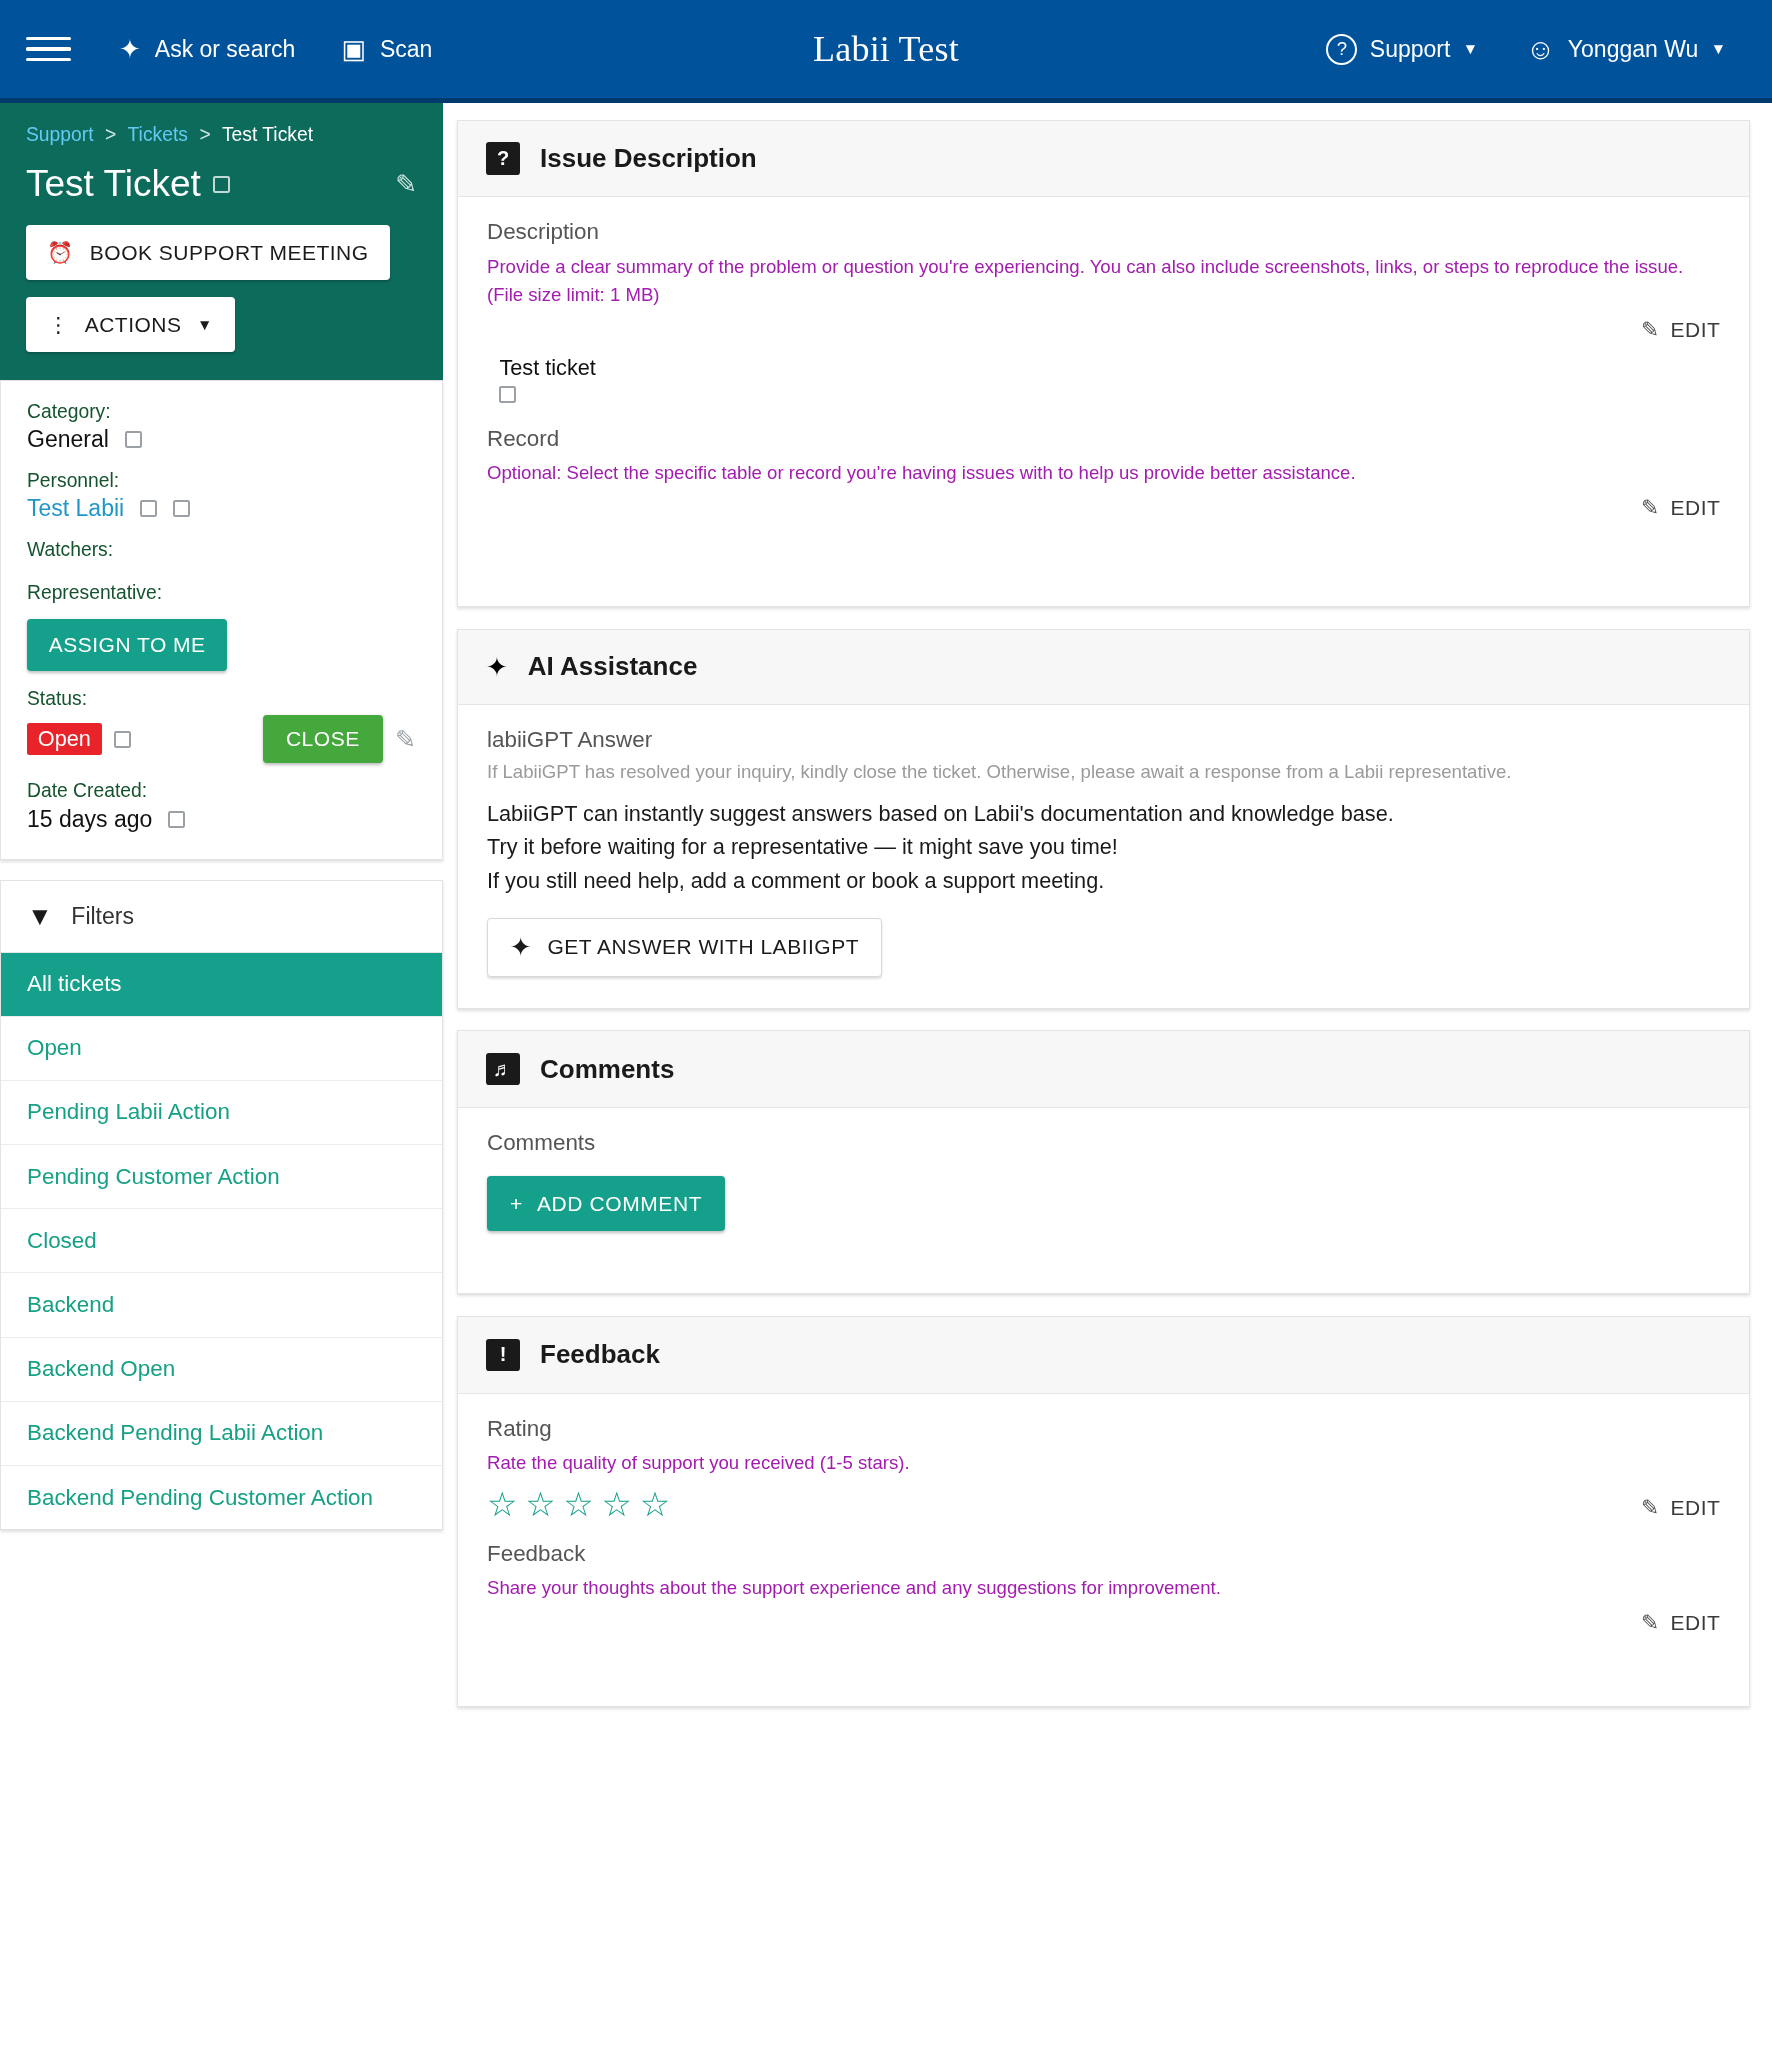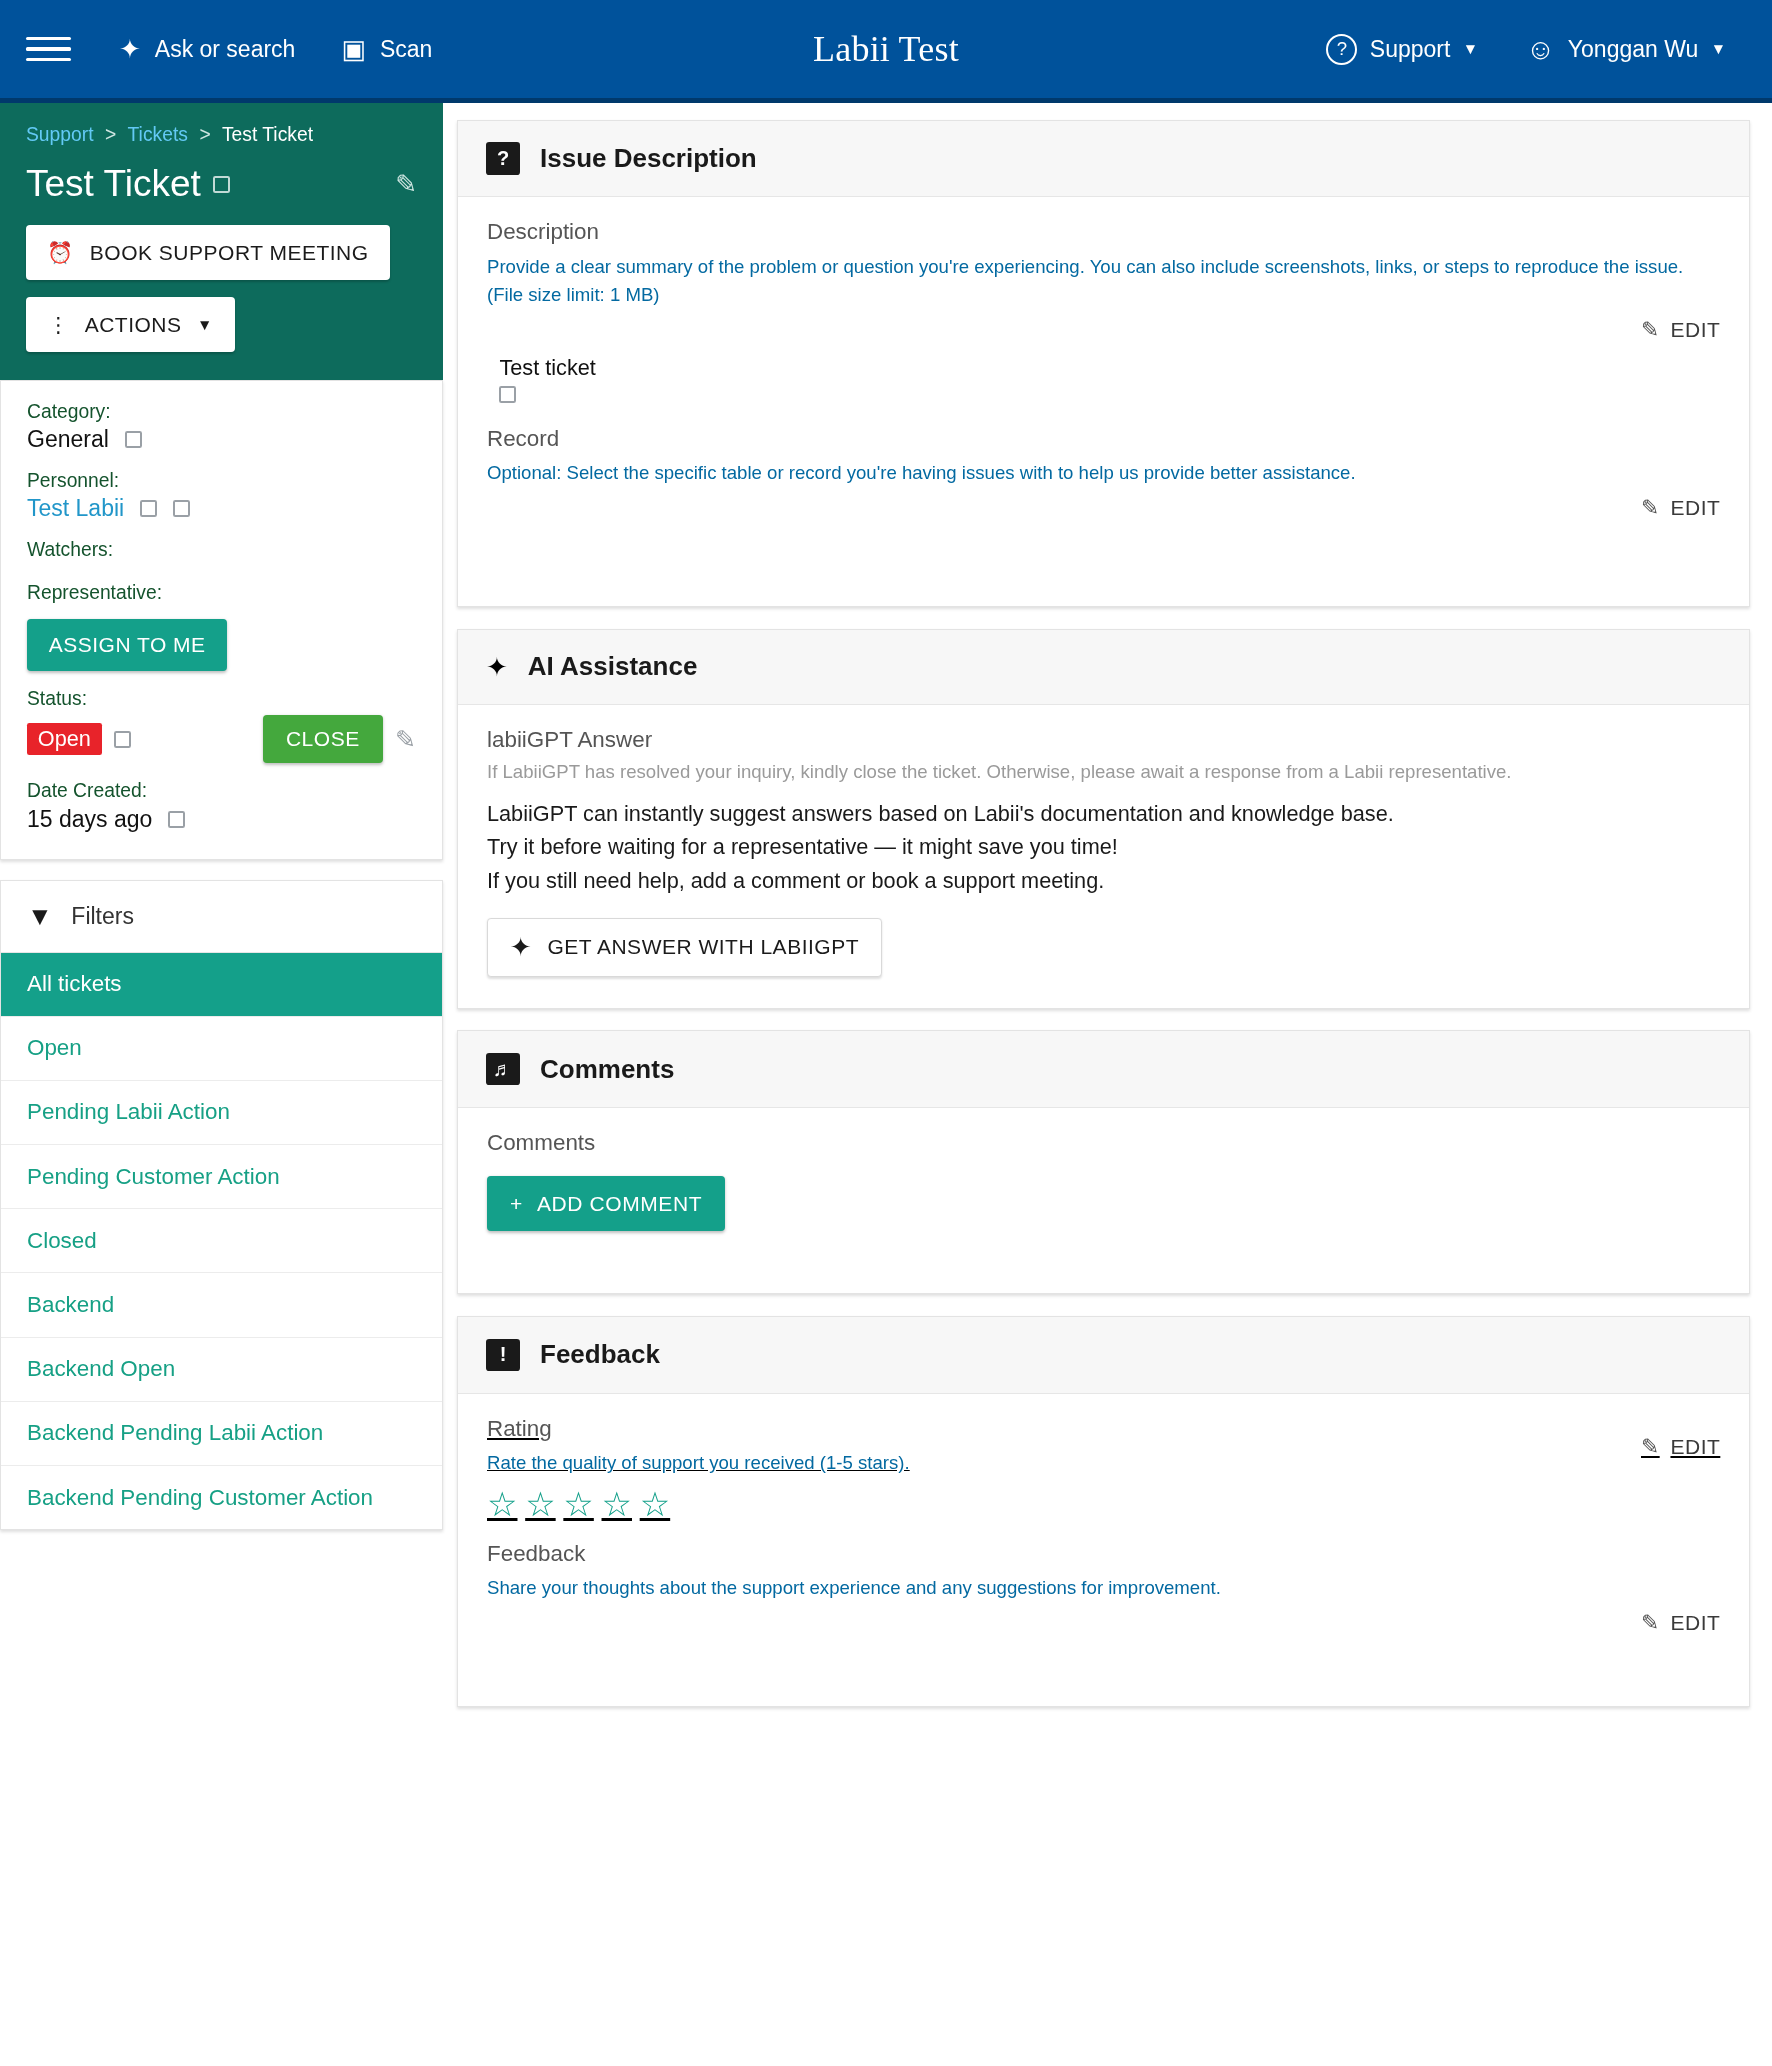--- a/index.html
+++ b/index.html
@@ -137,21 +137,21 @@
   }
   .section-head .sq {
     width: 34px; height: 32.5px; background: #1a1a1a; border-radius: 3.1px;
     color: #fff; display: inline-flex; align-items: center; justify-content: center;
     font-size: 20px; font-weight: bold;
   }
   .section-head .ttl { font-size: 26px; font-weight: bold; color: #1a1a1a; }
   .section-body { padding: 22px 29px 31px 29px; }
 
   .field-label { font-size: 22.4px; color: #555; margin-bottom: 7.7px; }
-  .field-help { font-size: 18.6px; color: #0369a1; line-height: 1.5; max-width: 1238px; }
+  .field-help { font-size: 18.6px; color: #a21caf; line-height: 1.5; max-width: 1238px; }
   .edit-row { display: flex; justify-content: flex-end; align-items: center; gap: 10.8px; margin-top: 7.7px; }
   .edit-btn { display: inline-flex; align-items: center; gap: 10.8px; font-size: 21px; color: #3a3a3a; letter-spacing: 0.5px; cursor: pointer; }
   .edit-btn .pen { font-size: 21.7px; color: #555; }
   .desc-value { font-size: 21.7px; color: #111; padding: 12.4px 12.4px 4.6px 12.4px; }
   .sub-copy { padding: 0 12.4px 20px 12.4px; }
 
   .ai-line { font-size: 21.7px; color: #1a1a1a; line-height: 1.55; }
   .ai-note { font-size: 18.6px; color: #9a9a9a; margin-bottom: 14px; }
   .btn-outline {
     background: #fff; border: 0.8px solid #d9d9d9; border-radius: 3.9px;
@@ -160,21 +160,21 @@
     cursor: pointer; box-shadow: 0 1.5px 2.3px rgba(0,0,0,.13); margin-top: 20px; font-family: inherit;
   }
   .btn-add {
     background: #14a08a; color: #fff; border: none; border-radius: 3.9px;
     font-size: 21px; letter-spacing: 0.6px; padding: 15.5px 23px;
     display: inline-flex; align-items: center; gap: 14px; cursor: pointer;
     box-shadow: 0 1.5px 3.1px rgba(0,0,0,.25); margin-top: 12.4px; font-family: inherit;
   }
   .stars { display: flex; gap: 7.7px; margin-top: 9.3px; font-size: 34px; color: #14a08a; line-height: 1; }
   .star { cursor: pointer; }
-  .rating-row { display: flex; align-items: flex-start; text-decoration: underline; }
+  .rating-row { display: flex; align-items: flex-end; }
   .rating-row .edit-row { margin-left: auto; margin-top: 18.6px; }
   .spark { font-size: 26px; line-height: 1; }
 </style>
 </head>
 <body>
 
 <div class="topbar">
   <div class="hamburger">
     <span></span>
       <span></span>

